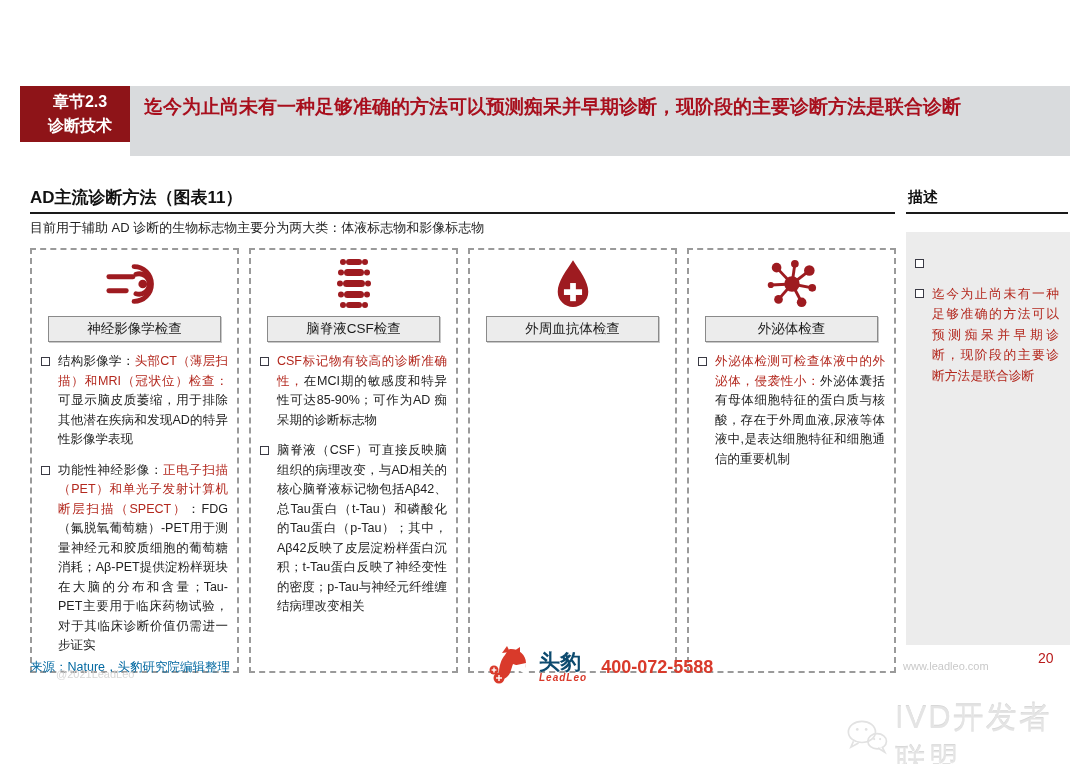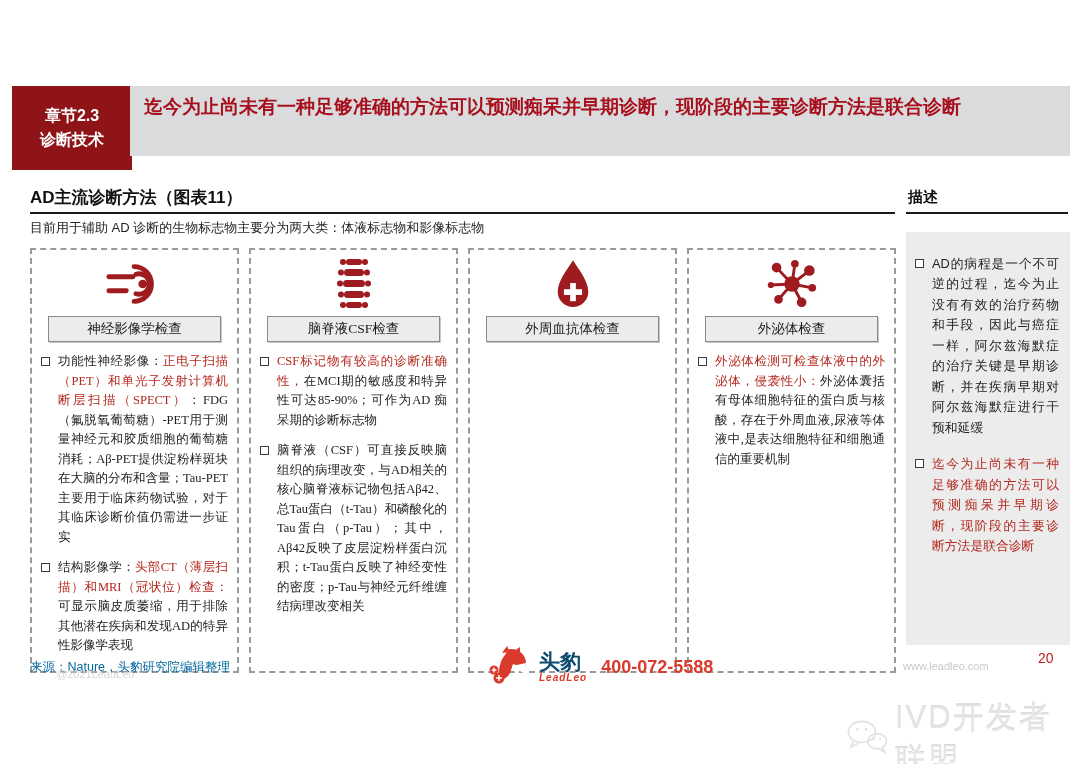--- a/index.html
+++ b/index.html
@@ -1,34 +1,34 @@
 <!DOCTYPE html>
 <html><head>
 <meta charset="utf-8">
 <style>
   html,body{margin:0;padding:0;background:#fff;}
   body{font-family:"Liberation Sans","DejaVu Sans",sans-serif;}
   #slide{position:relative;width:1080px;height:764px;background:#ffffff;overflow:hidden;}
 
   
-  .chapter-box{position:absolute;left:12px;top:86px;width:120px;height:84px;background:#8E1418;
+  .chapter-box{position:absolute;left:20px;top:86px;width:120px;height:56px;background:#8E1418;
     color:#fff;display:flex;flex-direction:column;align-items:center;justify-content:center;
     font-size:16px;font-weight:bold;line-height:1.5;}
   .banner{position:absolute;left:130px;top:86px;width:940px;height:70px;background:#D9DBDD;
     box-sizing:border-box;padding:8px 14px;}
   .banner p{margin:0;font-size:19px;font-weight:bold;color:#A80F1D;line-height:1.42;}
 
   
   .section-title{position:absolute;left:30px;top:186px;font-size:17px;font-weight:bold;color:#111;}
   .section-underline{position:absolute;left:30px;top:212px;width:865px;height:0;border-top:2.5px solid #1a1a1a;}
   .section-subtitle{position:absolute;left:30px;top:219px;font-size:13px;color:#1f1f1f;}
 
   
   .cols{position:absolute;left:30px;top:248px;width:866px;height:398px;display:grid;
-    grid-template-columns:repeat(4,1fr);gap:10px;font-family:Liberation Serif, serif;}
+    grid-template-columns:repeat(4,1fr);gap:10px;}
   .col{border:2px dashed #9a9a9a;box-sizing:border-box;padding:6px 8px 4px;display:flex;flex-direction:column;background:#fff;}
   .icon-wrap{height:56px;display:flex;align-items:center;justify-content:center;}
   .col-title{background:#ECECEC;border:1px solid #8a8a8a;margin:4px 8px 10px;padding:3px 0;
     text-align:center;font-size:13.5px;color:#1b1b1b;box-shadow:1px 1px 0 #c9c9c9;}
   ul.blist{list-style:none;margin:0;padding:0 1px;}
   ul.blist li{display:flex;gap:8px;margin-bottom:11px;}
   .sq{width:7px;height:7px;border:1.6px solid #3a3a44;margin-top:5px;flex:none;background:#fff;}
   .bt{margin:0;font-size:12.5px;line-height:1.56;text-align:justify;color:#222;}
   .t-r{color:#B3281E;}
   .t-b{color:#222;}
@@ -81,25 +81,25 @@
             <line x1="5" y1="15.5" x2="30" y2="15.5"></line>
             <line x1="5" y1="30" x2="23" y2="30"></line>
           </g>
           <circle cx="40" cy="23" r="4.5" fill="#9E1B20"></circle>
         </svg>
       </div>
       <div class="col-title">神经影像学检查</div>
       <ul class="blist">
         <li>
           <span class="sq"></span>
+          <p class="bt"><span class="t-b">结构影像学：</span><span class="t-r">头部CT（薄层扫描）和MRI（冠状位）检查：</span><span class="t-b">可显示脑皮质萎缩，用于排除其他潜在疾病和发现AD的特异性影像学表现</span></p>
+        </li>
+        <li>
+          <span class="sq"></span>
           <p class="bt"><span class="t-b">功能性神经影像：</span><span class="t-r">正电子扫描（PET）和单光子发射计算机断层扫描（SPECT）</span><span class="t-b">：FDG（氟脱氧葡萄糖）-PET用于测量神经元和胶质细胞的葡萄糖消耗；Aβ-PET提供淀粉样斑块在大脑的分布和含量；Tau-PET主要用于临床药物试验，对于其临床诊断价值仍需进一步证实</span></p>
-        </li>
-        <li>
-          <span class="sq"></span>
-          <p class="bt"><span class="t-b">结构影像学：</span><span class="t-r">头部CT（薄层扫描）和MRI（冠状位）检查：</span><span class="t-b">可显示脑皮质萎缩，用于排除其他潜在疾病和发现AD的特异性影像学表现</span></p>
         </li>
       </ul>
     </div>
 
     <div class="col">
       <div class="icon-wrap">
         <svg width="36" height="52" viewBox="0 0 36 52" fill="#9E1B20">
           <rect x="10" y="1" width="16" height="6" rx="3"></rect>
             <circle cx="7" cy="4" r="3"></circle>
             <circle cx="29" cy="4" r="3"></circle>
@@ -176,21 +176,20 @@
       </ul>
     </div>
   </div>
 
   <div class="desc-title">描述</div>
   <div class="desc-underline"></div>
   <div class="desc-panel">
     <ul class="blist">
       <li>
         <span class="sq"></span>
-        <p class="bt"><span class="t-b">AD的病程是一个不可逆的过程，迄今为止没有有效的治疗药物和手段，因此与癌症一样，阿尔兹海默症的治疗关键是早期诊断，并在疾病早期对阿尔兹海默症进行干预和延缓</span></p>
       </li>
       <li>
         <span class="sq"></span>
         <p class="bt"><span class="t-r">迄今为止尚未有一种足够准确的方法可以预测痴呆并早期诊断，现阶段的主要诊断方法是联合诊断</span></p>
       </li>
     </ul>
   </div>
 
   <div class="source">来源：Nature，头豹研究院编辑整理</div>
   <div class="wm-copy">@2021LeadLeo</div>

